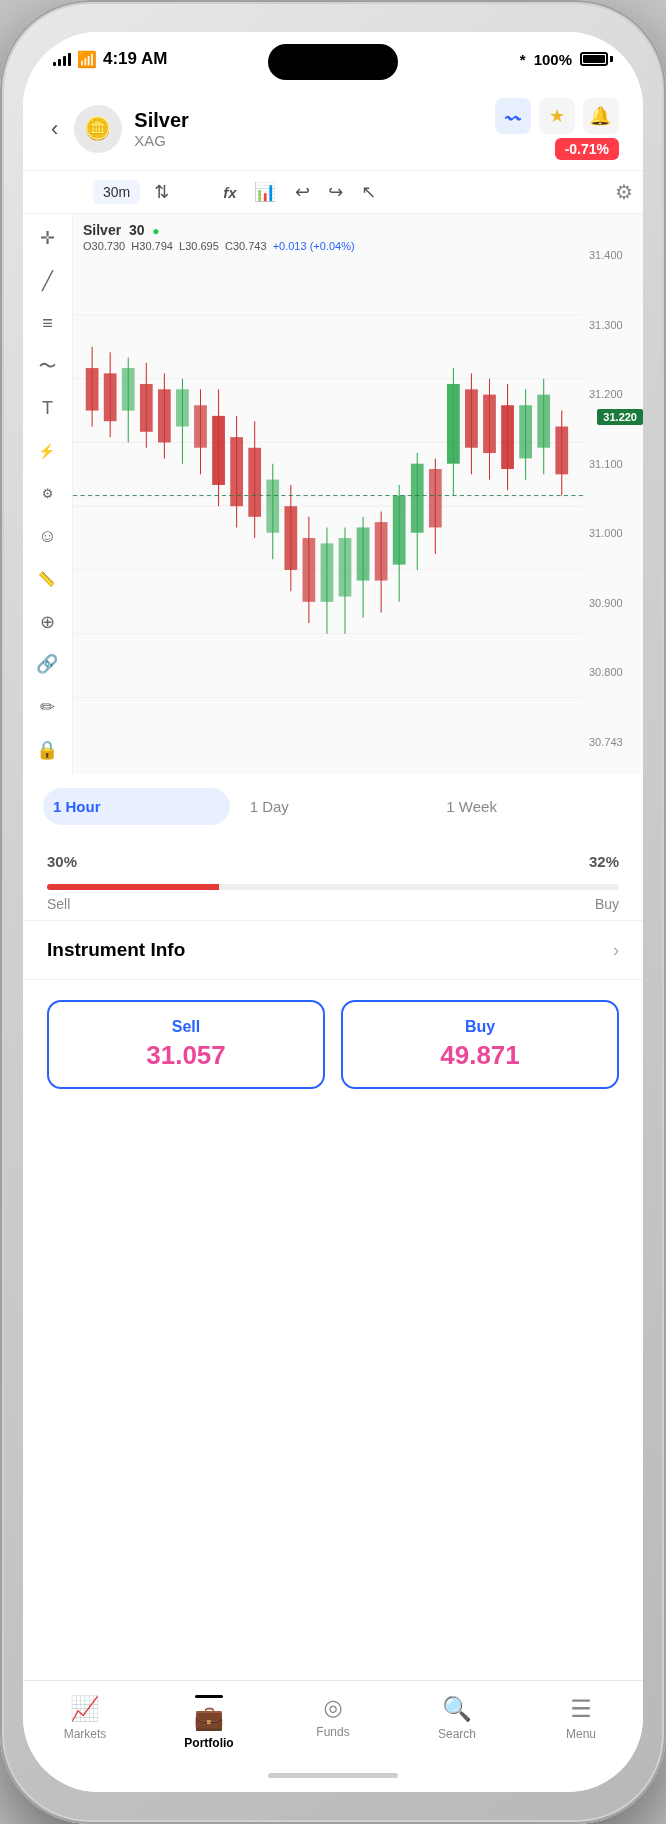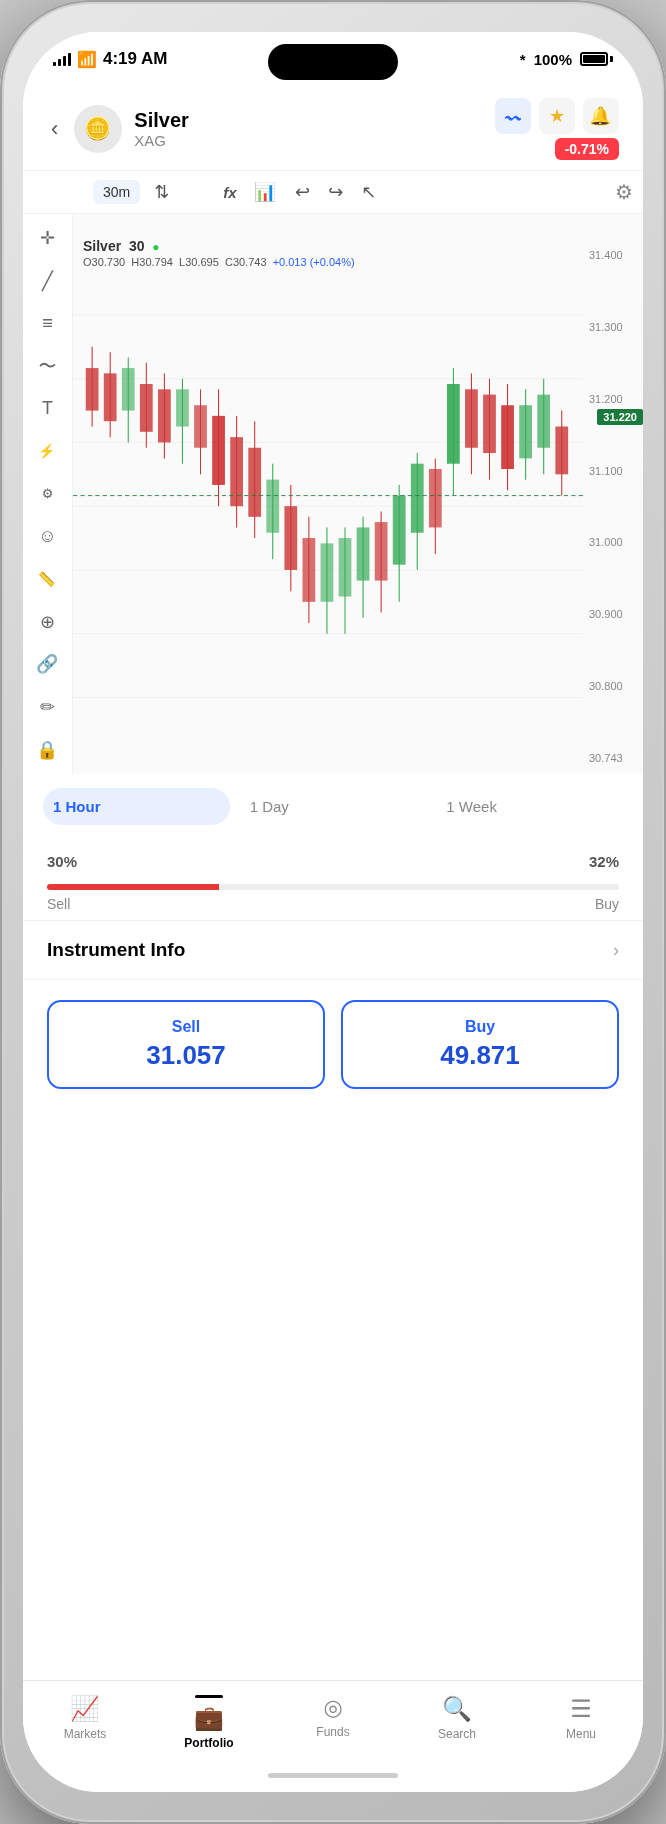--- a/index.html
+++ b/index.html
@@ -205,21 +205,21 @@
       justify-content: center;
     }
     .chart-area {
       flex: 1;
       background: #fafafa;
       position: relative;
       overflow: hidden;
     }
     .chart-info-bar {
       position: absolute;
-      top: 24px;
+      top: 8px;
       left: 10px;
       font-size: 13px;
       color: #333;
       z-index: 10;
     }
     .chart-symbol {
       font-weight: 600;
       font-size: 14px;
     }
     .chart-ohlc {
@@ -358,21 +358,21 @@
     }
     .trade-btn-label {
       font-size: 16px;
       font-weight: 600;
       color: #2962ff;
       display: block;
     }
     .trade-btn-price {
       font-size: 26px;
       font-weight: 700;
-      color: #1d4ed8;
+      color: #ec4899;
       display: block;
       margin-top: 4px;
     }
     
     .bottom-nav {
       background: #fff;
       border-top: 1px solid #e8e8e8;
       display: flex;
       padding: 10px 0 4px;
       flex-shrink: 0;
@@ -661,21 +661,21 @@
           </div>
 
           <div class="price-scale">
             <span>31.400</span>
             <span>31.300</span>
             <span>31.200</span>
             <span>31.100</span>
             <span>31.000</span>
             <span>30.900</span>
             <span>30.800</span>
-            <span style="margin-bottom:0;">30.743</span>
+            <span style="margin-bottom:16px;">30.743</span>
           </div>
 
           <div class="current-price-label" style="top: 195px; right: 0;">31.220</div>
         </div>
       </div>
     </div>
 
     <div class="time-tabs">
       <div class="time-tab active">
         <span>1 Hour</span>

